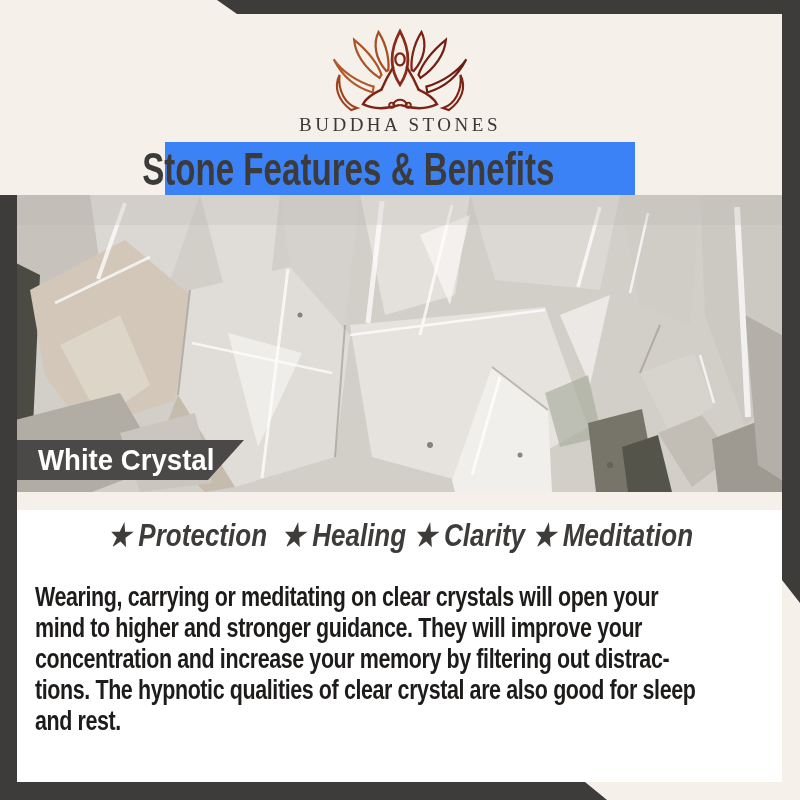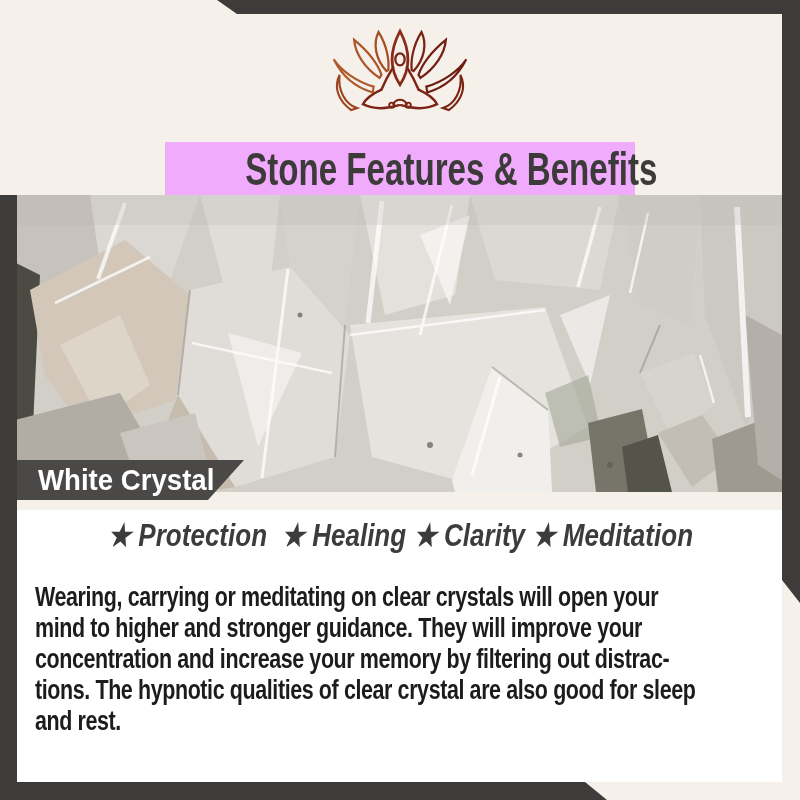--- a/index.html
+++ b/index.html
@@ -25,35 +25,35 @@
   .logo-svg { position:absolute; left:322px; top:26px; width:156px; height:92px; }
   .brand-name {
     position:absolute; left:0; top:114px; width:800px;
     text-align:center; font-family:"Liberation Serif", serif;
     font-size:19px; letter-spacing:3.5px; color:#3b3938;
   }
 
   
   .title-band {
     position:absolute; left:165px; top:142px; width:470px; height:53px;
-    background:#f0abfc; display:flex; align-items:center; justify-content:flex-start;
+    background:#3b82f6; display:flex; align-items:center; justify-content:flex-end;
   }
   .title-band span {
     display:inline-block; white-space:nowrap;
     font-size:46px; font-weight:bold; color:#3d3b3a;
     transform:scaleX(0.72);
   }
 
   
   .photo { position:absolute; left:0; top:195px; width:800px; height:297px; }
   .photo svg { display:block; width:100%; height:100%; }
 
   
   .photo-label {
-    position:absolute; left:15px; top:460px; width:232px; height:40px;
+    position:absolute; left:15px; top:440px; width:232px; height:40px;
     background:#4b4947;
     clip-path:polygon(0 0,229px 0,193px 100%,0 100%);
   }
   .photo-label span {
     display:inline-block; padding-left:25px; line-height:40px;
     font-size:30px; font-weight:bold; color:#ffffff;
     transform:scaleX(0.92); transform-origin:0 50%; white-space:nowrap;
   }
 
   
@@ -101,20 +101,21 @@
       <ellipse cx="80" cy="34" rx="4.8" ry="6.2" stroke="#7c2415" stroke-width="2.3"></ellipse>
       <path d="M73,42 C68,50 64,58 61,65" stroke="#7c2415" stroke-width="2.5"></path>
       <path d="M87,42 C92,50 96,58 99,65" stroke="#7c2415" stroke-width="2.5"></path>
       <path d="M61,65 C50,70 44,76 42,80 C52,85 66,85 79,81" stroke="#7c2415" stroke-width="2.5"></path>
       <path d="M99,65 C110,70 116,76 118,80 C108,85 94,85 81,81" stroke="#7c2415" stroke-width="2.5"></path>
       <path d="M73,80 C76,74 84,74 87,80" stroke="#7c2415" stroke-width="2"></path>
       <circle cx="71.5" cy="81" r="2.6" stroke="#7c2415" stroke-width="2"></circle>
       <circle cx="88.5" cy="81" r="2.6" stroke="#7c2415" stroke-width="2"></circle>
     </g>
   </svg>
+  <div class="brand-name">BUDDHA STONES</div>
 
   <div class="title-band">
     <span>Stone Features &amp; Benefits</span>
   </div>
 
   <div class="photo">
     <svg viewBox="0 0 800 297" preserveAspectRatio="none">
       <rect width="800" height="297" fill="#d2cec8"></rect>
       <polygon points="0,0 140,0 100,95 0,130" fill="#c7c2bb"></polygon>
       <polygon points="90,0 200,0 165,100 100,70" fill="#dbd7d2"></polygon>

